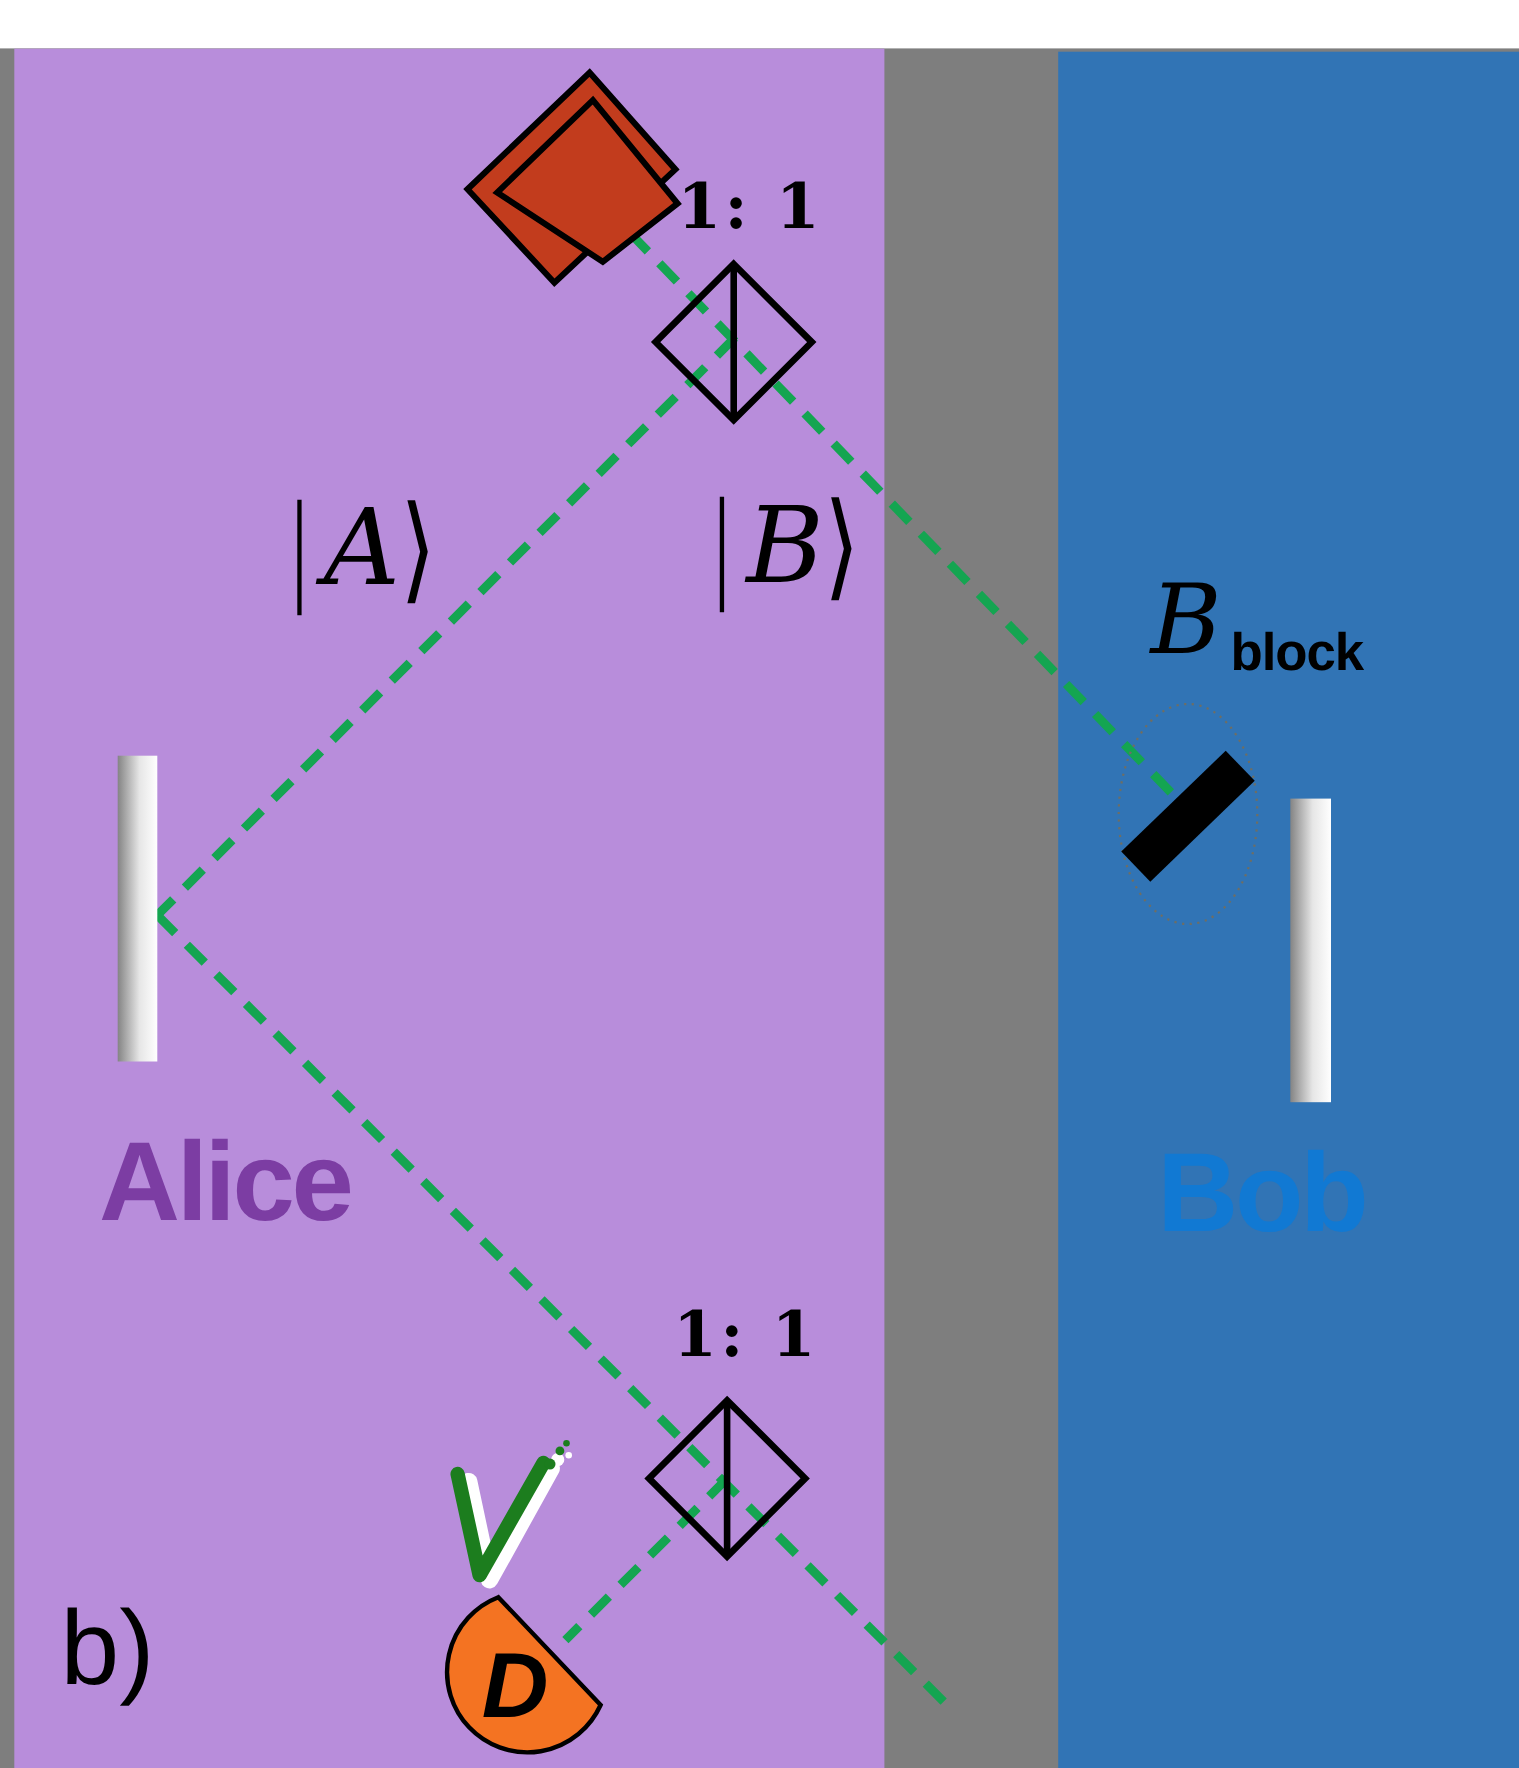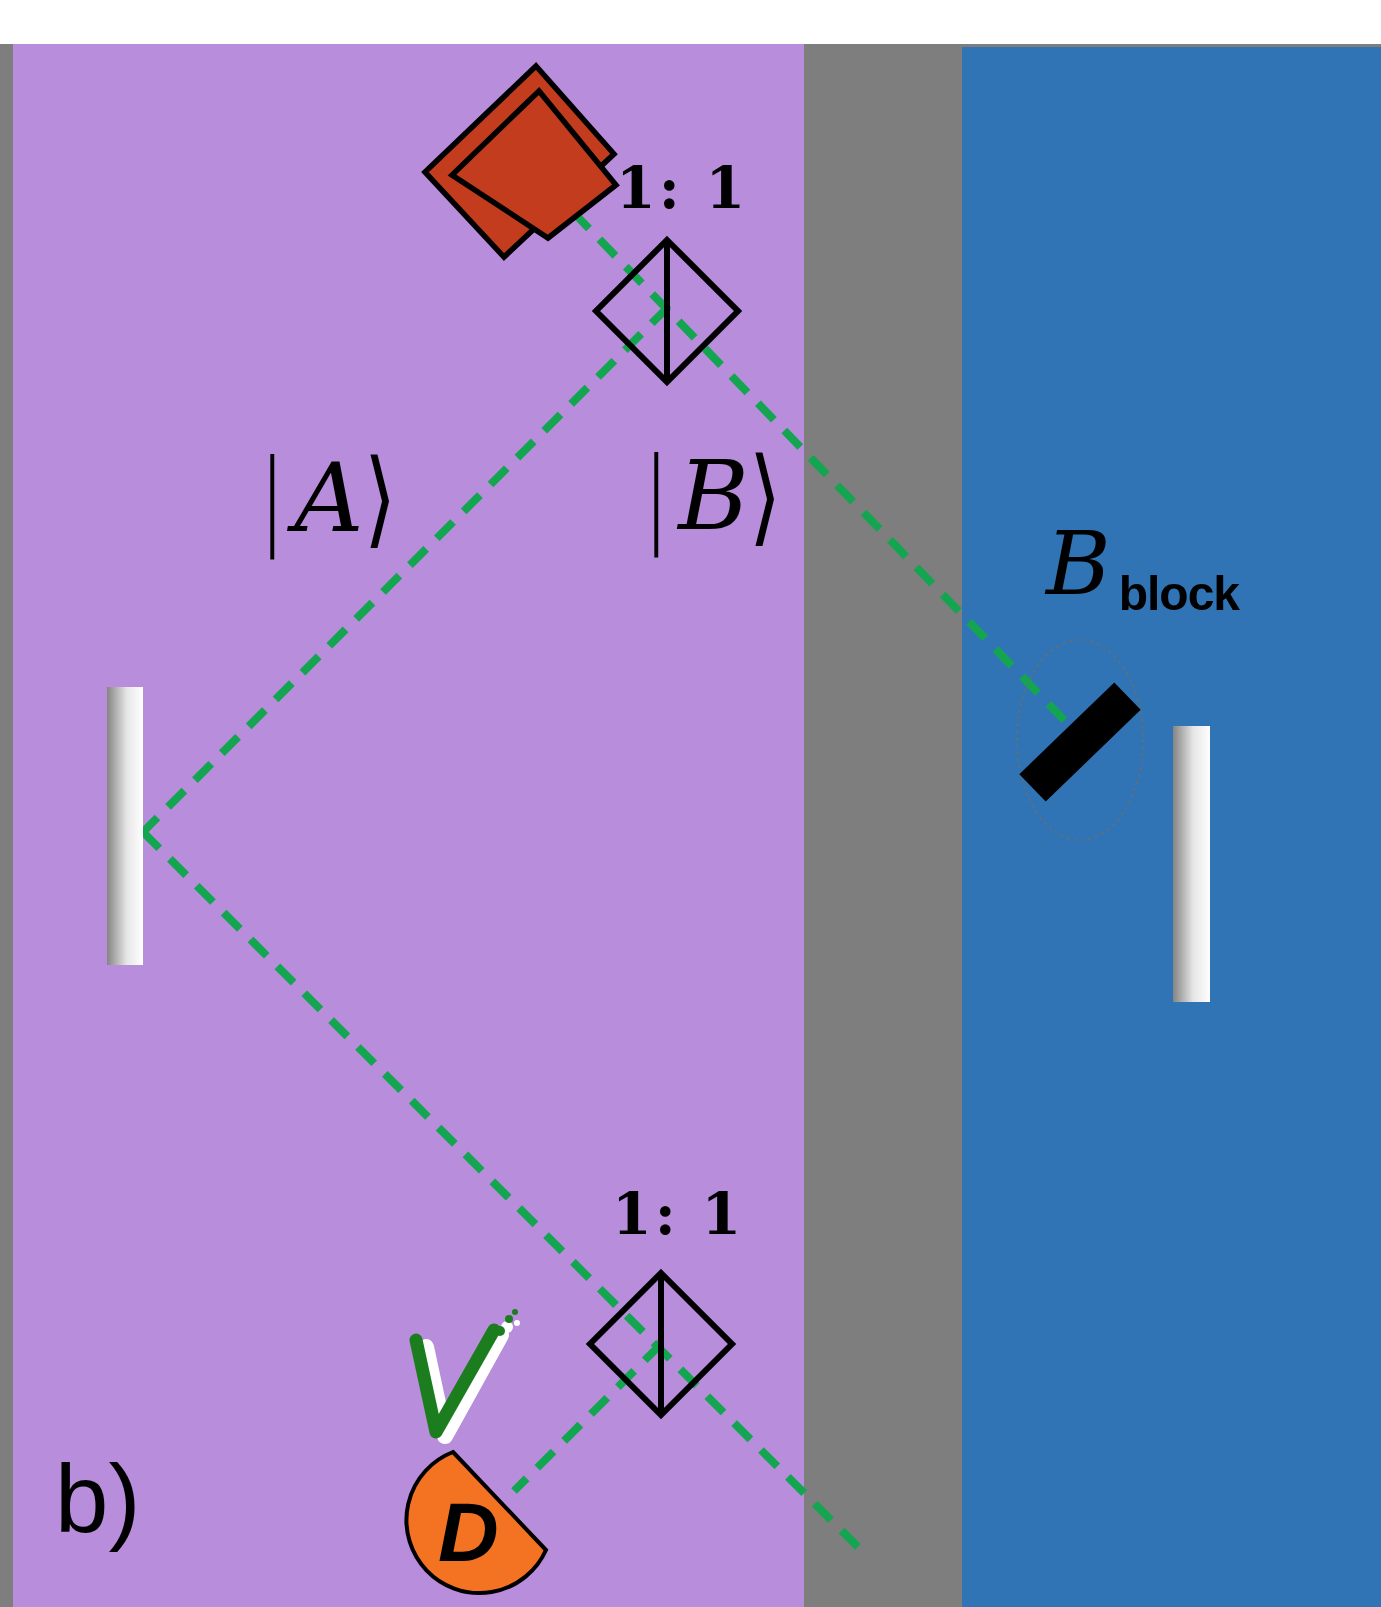--- a/index.html
+++ b/index.html
@@ -113,21 +113,23 @@
     <span class="bar">|</span>
     <span class="letter">B</span>
     <span class="bracket">⟩</span>
   </div>
 
   <div class="txt bblock">
     <span class="main">B</span>
     <span class="sub">block</span>
   </div>
 
+  <div class="txt name-label alice-label" style="color: rgb(124, 61, 163);">Alice</div>
 
+  <div class="txt name-label bob-label" style="color: rgb(17, 121, 211);">Bob</div>
 
   <div class="txt ratio ratio-bottom">1: 1</div>
 
   <div class="txt detector-label">D</div>
 
   <div class="txt figure-label">b)</div>
 
 </div>
 
 </body></html>

